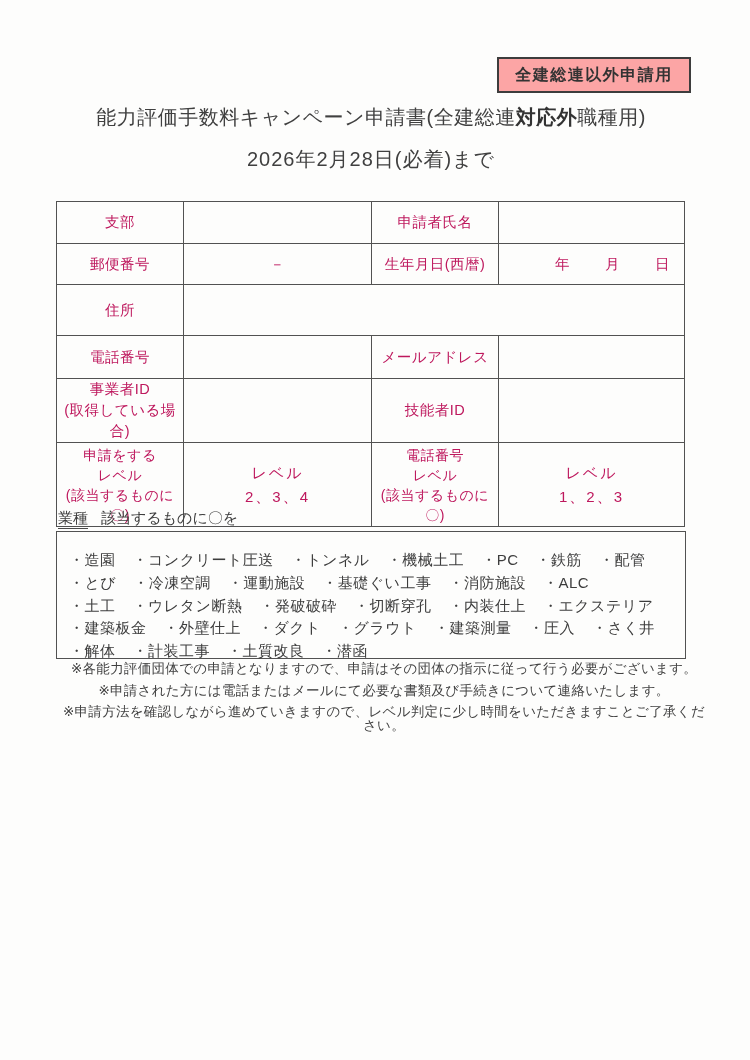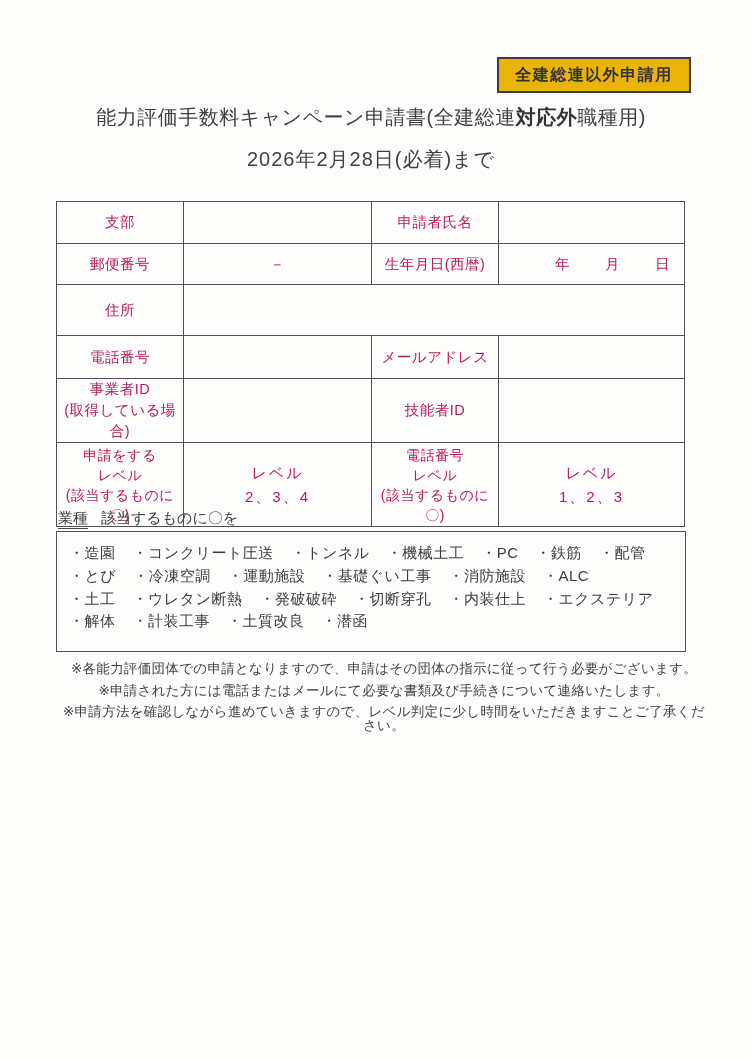--- a/index.html
+++ b/index.html
@@ -16,21 +16,21 @@
     overflow:hidden;
   }
   
   .corner-box {
     position:absolute; left:497px; top:57px;
     width:190px; height:32px;
     border:2px solid #3d3d3d;
     display:flex; align-items:center; justify-content:center;
     font-size:16px; font-weight:600; letter-spacing:1.5px;
     color:#333;
-    background:#eab308;
+    background:#fca5a5;
   }
   
   .title-block {
     position:absolute; left:0; right:8px; top:104px;
     text-align:center;
     color:#404040;
   }
   .title-line1 { font-size:20px; letter-spacing:0.5px; }
   .title-line1 .bold { font-weight:700; color:#333; }
   .title-line2 { font-size:20px; margin-top:15px; letter-spacing:1px; }
@@ -73,21 +73,21 @@
   }
   .trades-heading .underlined {
     border-bottom:1.5px solid #4a4a4a;
     padding-bottom:2px;
   }
   .trades-heading .rest { margin-left:13px; }
   .trades-box {
     position:absolute; left:56px; top:531px;
     width:604px; height:105px;
     border:1.5px solid #525252;
-    padding:10px 12px 4px 12px;
+    padding:17px 12px 4px 12px;
     font-size:15px;
     color:#3d3d3d;
     background:#fdfdfc;
   }
   .trade-line { line-height:22.8px; white-space:nowrap; }
   .trade-item { margin-right:17px; letter-spacing:0.5px; }
 
   
   .notes {
     position:absolute; left:58px; top:662px; right:40px;
@@ -189,20 +189,21 @@
     </table>
 
   <div class="trades-heading">
     <span class="underlined">業種</span><span class="rest">該当するものに〇を</span>
   </div>
 
   <div class="trades-box">
     <div class="trade-line"><span class="trade-item">・造園</span><span class="trade-item">・コンクリート圧送</span><span class="trade-item">・トンネル</span><span class="trade-item">・機械土工</span><span class="trade-item">・PC</span><span class="trade-item">・鉄筋</span><span class="trade-item">・配管</span></div>
     <div class="trade-line"><span class="trade-item">・とび</span><span class="trade-item">・冷凍空調</span><span class="trade-item">・運動施設</span><span class="trade-item">・基礎ぐい工事</span><span class="trade-item">・消防施設</span><span class="trade-item">・ALC</span></div>
     <div class="trade-line"><span class="trade-item">・土工</span><span class="trade-item">・ウレタン断熱</span><span class="trade-item">・発破破砕</span><span class="trade-item">・切断穿孔</span><span class="trade-item">・内装仕上</span><span class="trade-item">・エクステリア</span></div>
+    <div class="trade-line"><span class="trade-item">・建築板金</span><span class="trade-item">・外壁仕上</span><span class="trade-item">・ダクト</span><span class="trade-item">・グラウト</span><span class="trade-item">・建築測量</span><span class="trade-item">・圧入</span><span class="trade-item">・さく井</span></div>
     <div class="trade-line"><span class="trade-item">・解体</span><span class="trade-item">・計装工事</span><span class="trade-item">・土質改良</span><span class="trade-item">・潜函</span></div>
   </div>
 
   <div class="notes">
     <p>※各能力評価団体での申請となりますので、申請はその団体の指示に従って行う必要がございます。</p>
     <p>※申請された方には電話またはメールにて必要な書類及び手続きについて連絡いたします。</p>
     <p>※申請方法を確認しながら進めていきますので、レベル判定に少し時間をいただきますことご了承ください。</p>
   </div>
 
 </div>

